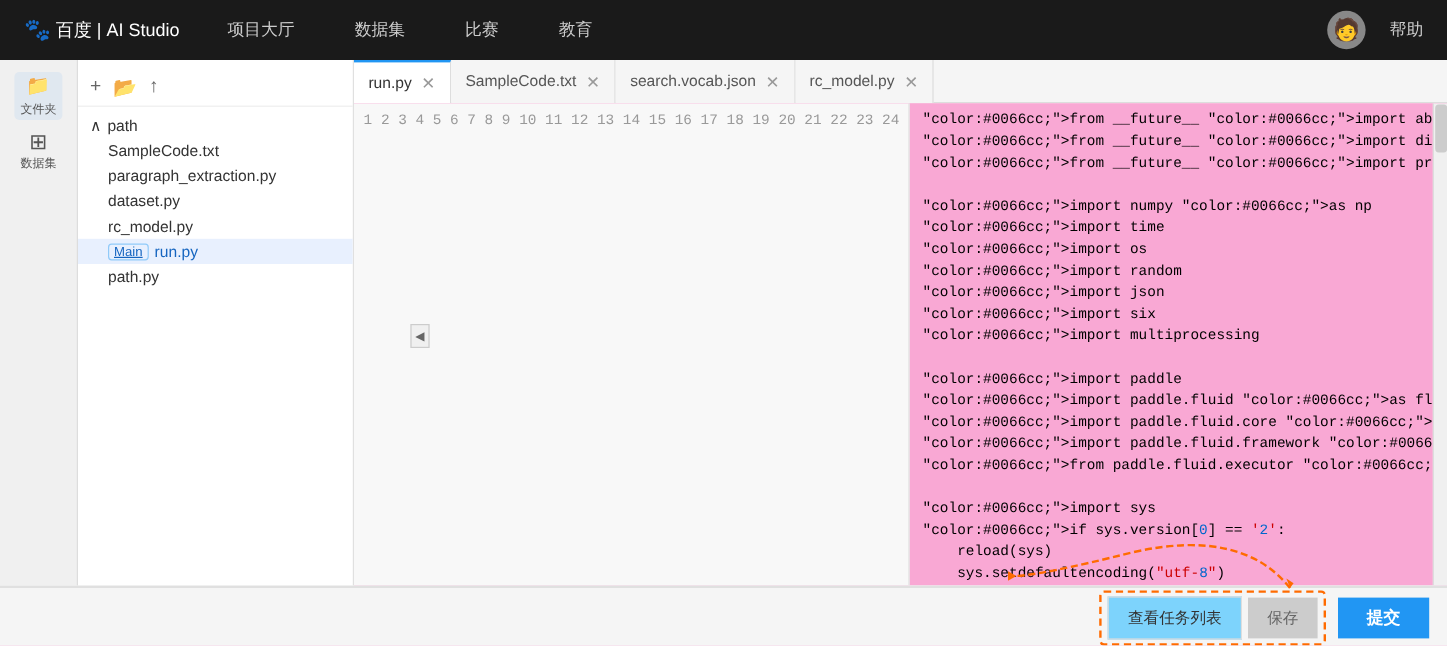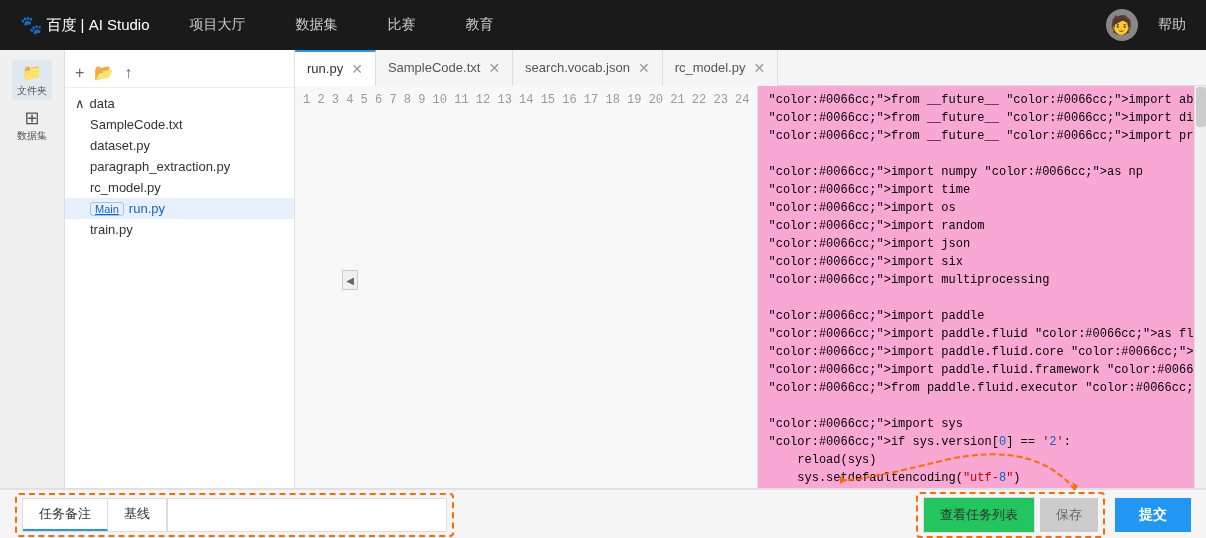--- a/index.html
+++ b/index.html
@@ -276,21 +276,21 @@
     .bottom-input {
       flex: 1;
       height: 34px;
       border: 1px solid #ddd;
       padding: 0 10px;
       font-size: 13px;
       background: #fff;
     }
     .btn-view-tasks {
       padding: 8px 16px;
-      background: #22c55e;
+      background: #7dd3fc;
       border: 1px solid #ddd;
       font-size: 13px;
       cursor: pointer;
       color: #333;
     }
     .btn-save {
       padding: 8px 16px;
       background: #ccc;
       border: none;
       font-size: 13px;
@@ -368,40 +368,40 @@
   </div>
 
   <div class="file-tree">
     <div class="file-tree-header">
       <span class="file-tree-action" title="新建文件">+</span>
       <span class="file-tree-action" title="新建文件夹">📂</span>
       <span class="file-tree-action" title="上传">↑</span>
     </div>
     <div class="file-tree-item folder">
       <span>∧</span>
-      <span>data</span>
+      <span>path</span>
     </div>
     <div class="file-tree-item file">
       <span>SampleCode.txt</span>
     </div>
     <div class="file-tree-item file">
+      <span>paragraph_extraction.py</span>
+    </div>
+    <div class="file-tree-item file">
       <span>dataset.py</span>
-    </div>
-    <div class="file-tree-item file">
-      <span>paragraph_extraction.py</span>
     </div>
     <div class="file-tree-item file">
       <span>rc_model.py</span>
     </div>
     <div class="file-tree-item file active">
       <span class="tag-main">Main</span>
       <span class="tag-file-active">run.py</span>
     </div>
     <div class="file-tree-item file">
-      <span>train.py</span>
+      <span>path.py</span>
     </div>
   </div>
 
   <div class="editor-area">
 
     <div class="editor-tabs">
       <div class="editor-tab active">
         <span>run.py</span>
         <span class="tab-close">✕</span>
       </div>
@@ -472,27 +472,20 @@
       <div class="scrollbar-v">
         <div class="scrollbar-thumb"></div>
       </div>
     </div>
   </div>
 
   <div class="collapse-arrow">◀</div>
 </div>
 
 <div class="bottom-bar">
-  <div class="dashed-section">
-    <div class="bottom-tabs">
-      <div class="bottom-tab active">任务备注</div>
-      <div class="bottom-tab">基线</div>
-    </div>
-    <input class="bottom-input" type="text" style="width: 280px;">
-  </div>
 
   <div style="flex:1;"></div>
 
   <div style="position:relative;">
 
     <svg style="position:absolute;top:-62px;right:0px;pointer-events:none;" width="320" height="70">
 
       <path d="M 290 60 Q 250 10 160 30 Q 80 50 60 50" fill="none" stroke="#ff6b00" stroke-width="2" stroke-dasharray="6,3"></path>
       <polygon points="55,46 55,54 62,50" fill="#ff6b00"></polygon>
       <polygon points="293,56 287,52 290,60" fill="#ff6b00"></polygon>

